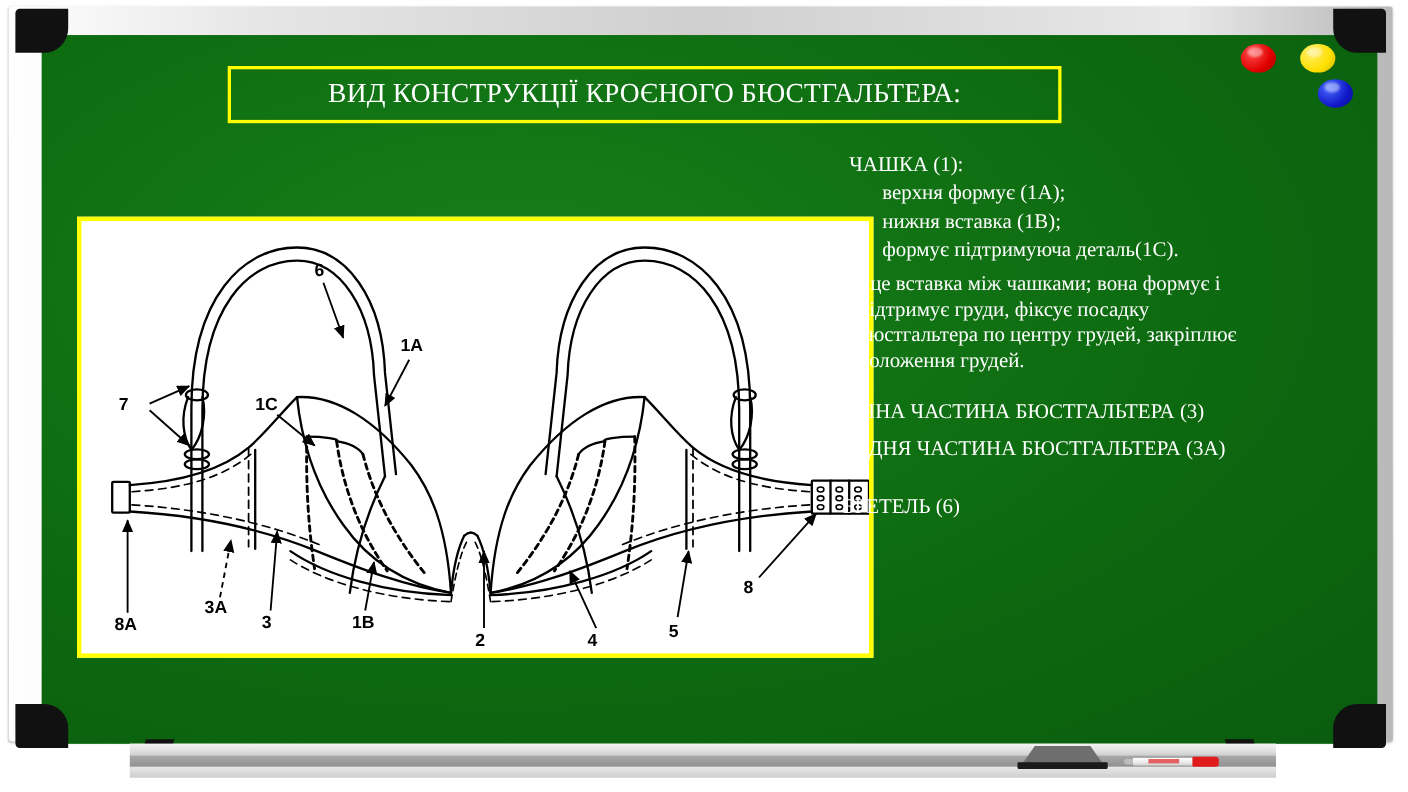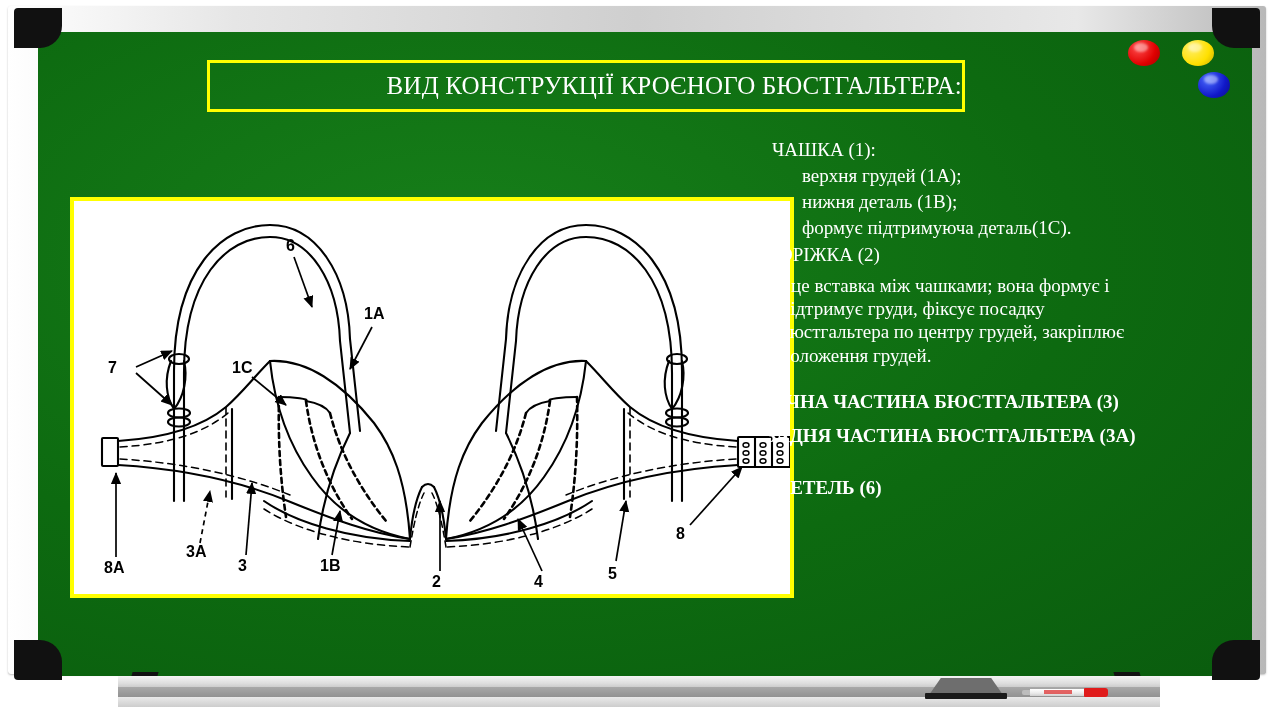--- a/index.html
+++ b/index.html
@@ -188,21 +188,21 @@
   .title-box {
     position: absolute;
     left: 207px;
     top: 60px;
     width: 758px;
     height: 52px;
     border: 3px solid #ffff00;
     box-sizing: border-box;
     display: flex;
     align-items: center;
-    justify-content: flex-end;
+    justify-content: center;
     z-index: 3;
   }
   .title-text {
     color: #ffffff;
     font-size: 25px;
     letter-spacing: 0.2px;
     white-space: nowrap;
     font-family: "Liberation Serif", "DejaVu Serif", serif;
   }
 
@@ -240,21 +240,20 @@
     margin-left: 16px;
     margin-top: 10px;
     line-height: 1.22;
     width: 372px;
     white-space: normal;
   }
   .t-item {
     font-size: 19px;
     margin-left: 2px;
     white-space: nowrap;
-    font-weight: bold;
   }
   .t-item.i1 { margin-top: 24px; }
   .t-item.i2 { margin-top: 12px; }
   .t-item.i3 { margin-top: 30px; }
 </style>
 </head>
 <body>
 
 <div id="slide">
 
@@ -414,25 +413,24 @@
         <text x="534" y="378">5</text>
         <text x="602" y="338">8</text>
       </g>
     </svg>
   </div>
 
   <div class="text-col">
 
     <div class="t-line t-head">ЧАШКА (1):</div>
 
-    <div class="t-line t-sub">верхня грудей (1А);</div>
-    <div class="t-line t-sub">нижня деталь (1В);</div>
+    <div class="t-line t-sub">верхня формує (1А);</div>
+    <div class="t-line t-sub">нижня вставка (1В);</div>
     <div class="t-line t-sub">формує підтримуюча деталь(1С).</div>
 
-    <div class="t-line t-head2">ДОРІЖКА (2)</div>
 
     <div class="t-para">- це вставка між чашками; вона формує і підтримує груди, фіксує посадку бюстгальтера по центру грудей, закріплює положення грудей.</div>
 
     <div class="t-item i1">БІЧНА ЧАСТИНА БЮСТГАЛЬТЕРА (3)</div>
     <div class="t-item i2">ЗАДНЯ  ЧАСТИНА БЮСТГАЛЬТЕРА (3А)</div>
     <div class="t-item i3">БРЕТЕЛЬ (6)</div>
   </div>
 
 </div>
 

